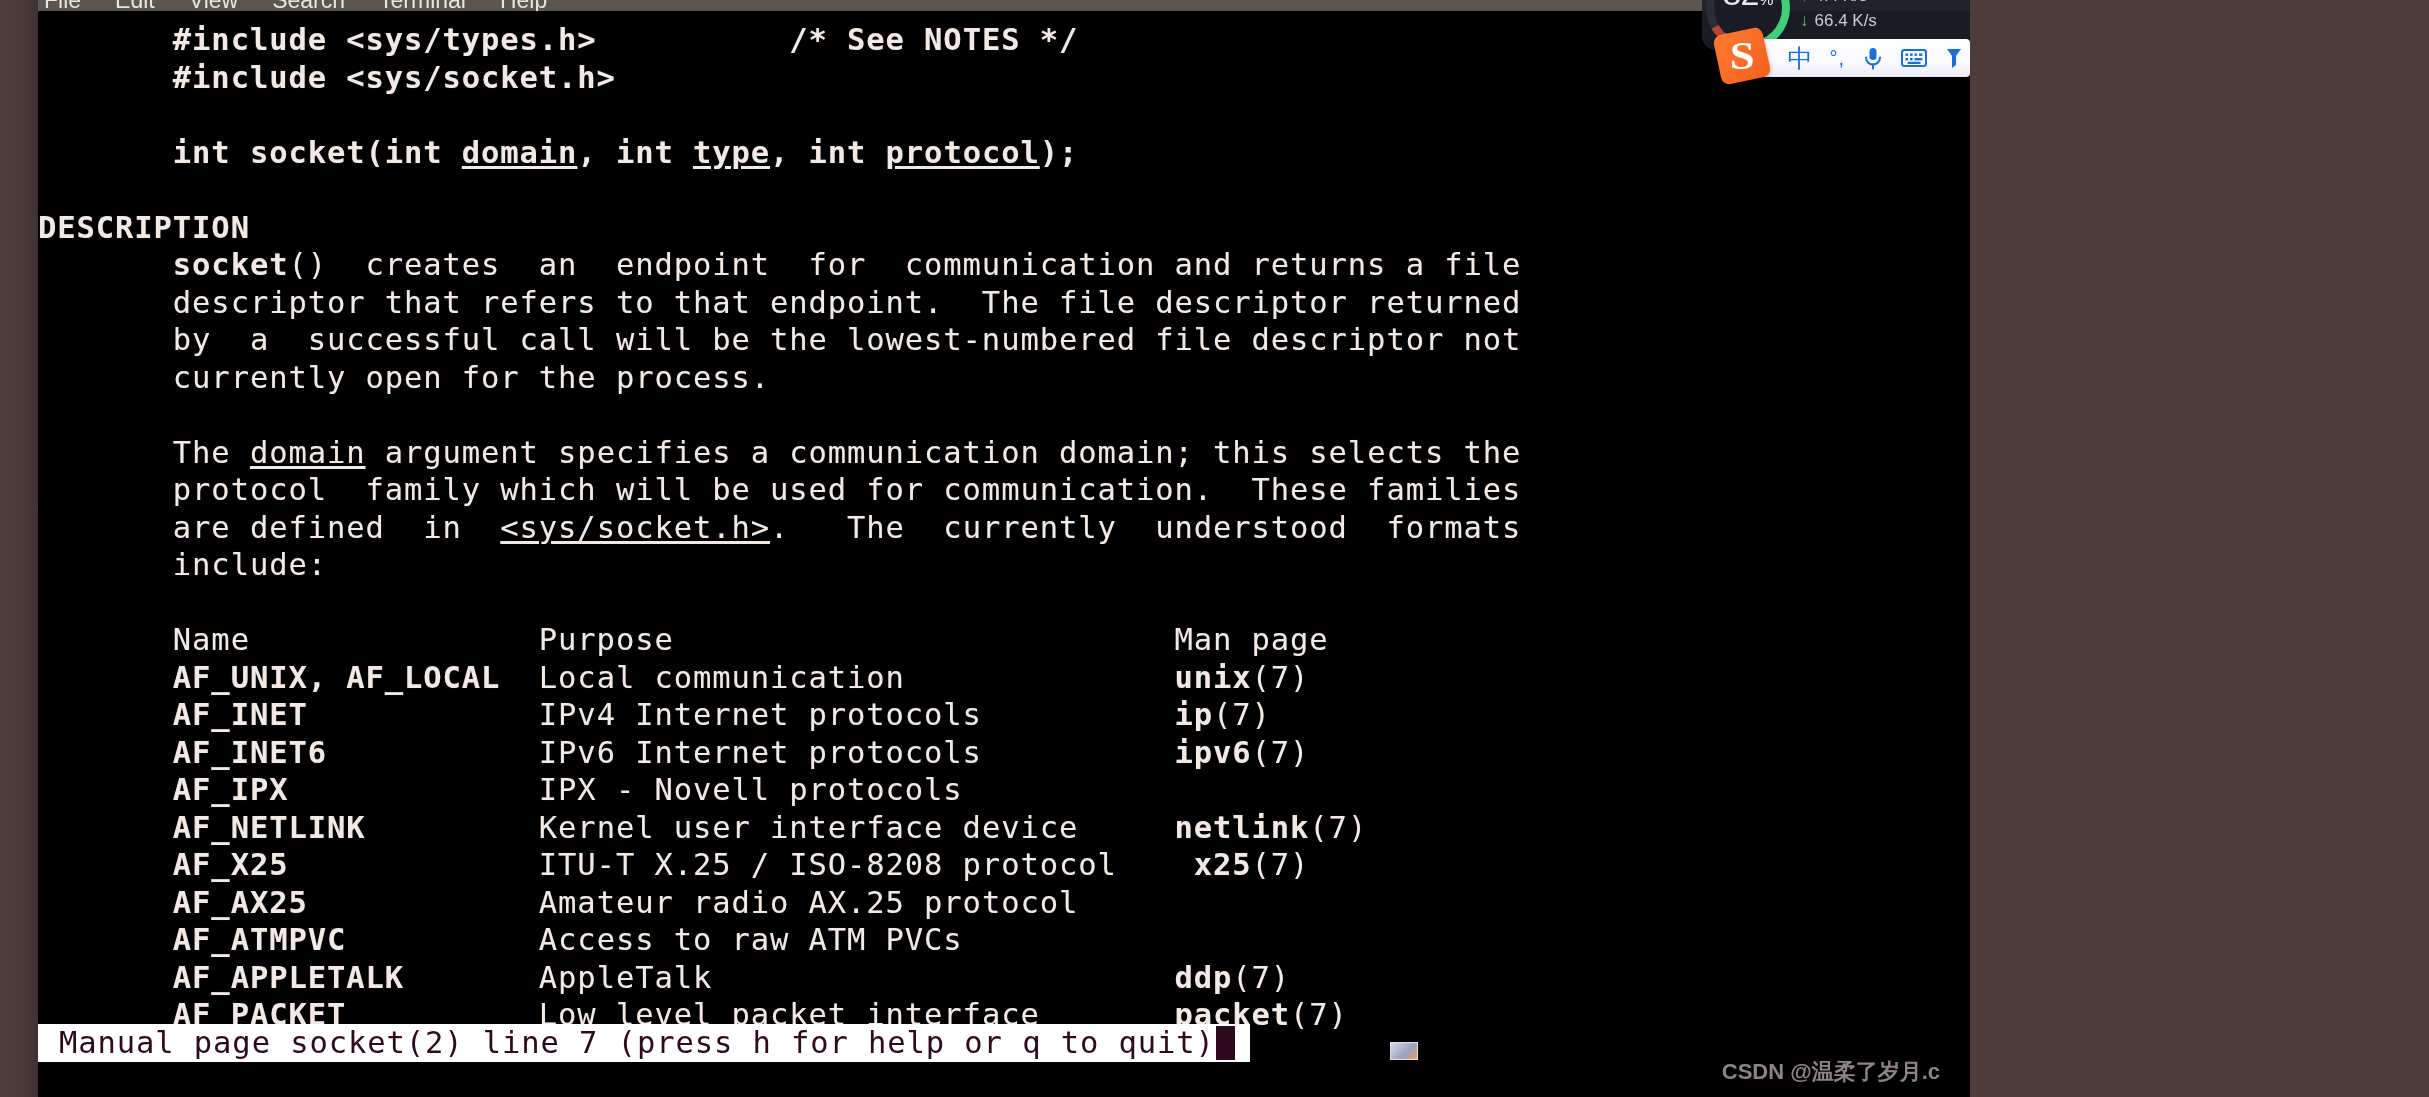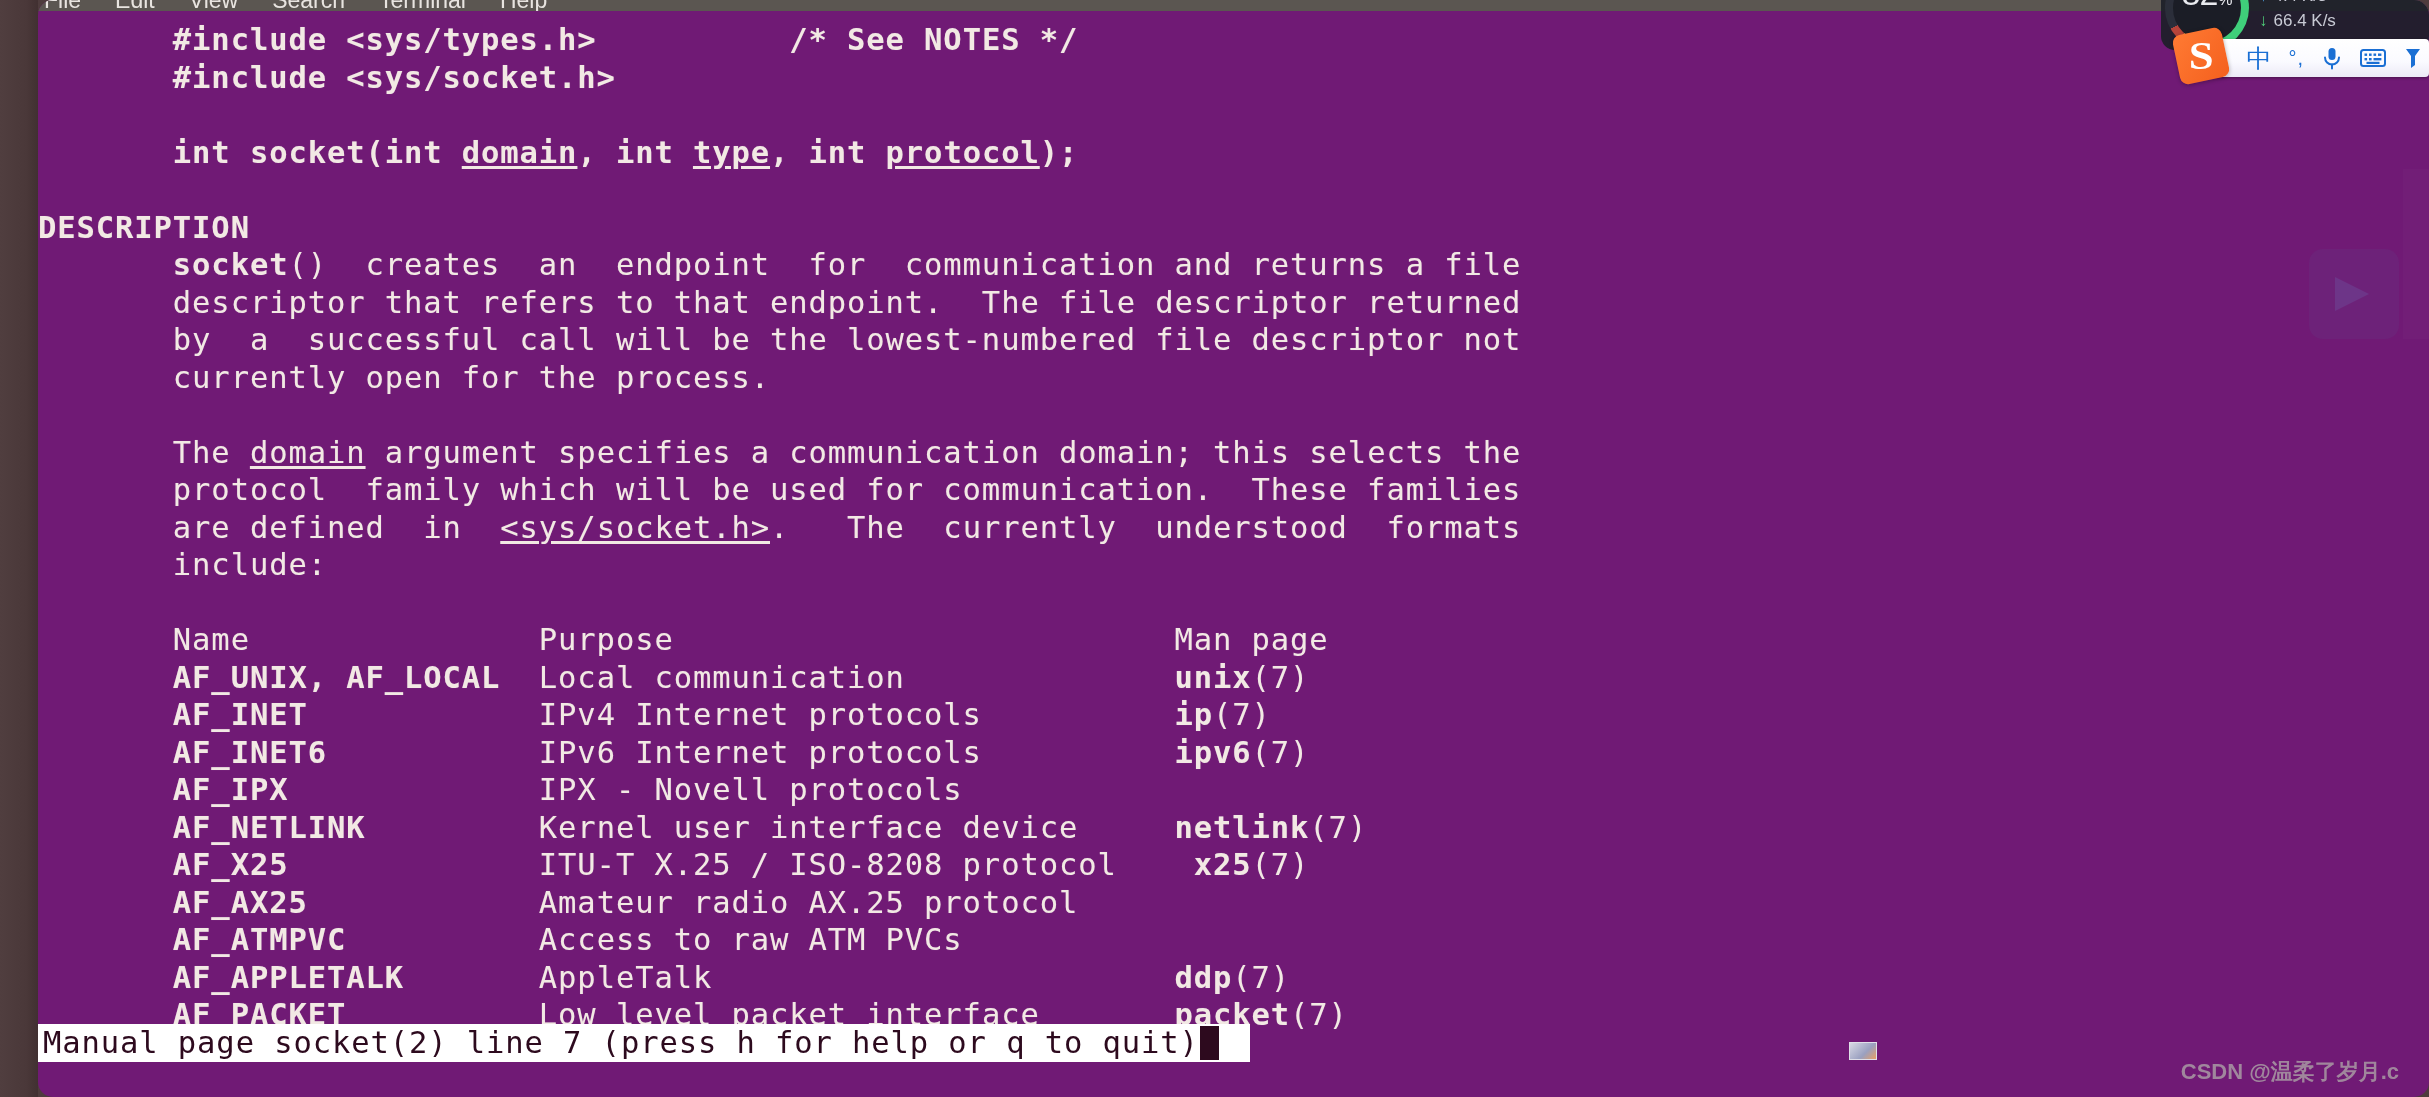--- a/index.html
+++ b/index.html
@@ -20,24 +20,23 @@
   .desktop-strip {
     position: absolute; left: 0; top: 0;
     width: 38px; height: 1097px;
     background: linear-gradient(to right, #503e3f 0%, #4a3839 70%, #413031 100%);
   }
 
   
   #terminal-window {
     position: absolute;
     left: 38px; top: 0;
-    width: 2391px; height: 1097px;
-    background: #701a75;
-    overflow: hidden;
-    border-radius: 15px;
+    width: 1932px; height: 1097px;
+    background: #000000;
+    overflow: hidden;
   }
 
   
   #menubar {
     position: absolute; left: 0; top: 0;
     width: 2391px; height: 11px;
     background: #5b5651;
     overflow: hidden;
   }
   #menubar .menu-items {
@@ -90,21 +89,21 @@
     font-family: "DejaVu Sans Mono", monospace;
     font-size: 30.5px;
     line-height: 38px;
     letter-spacing: 0.9px;
     white-space: pre;
     padding-left: 0px;
     display: flex;
     align-items: center;
     width: 1212px;
   }
-  #status-bar .status-text { padding-left: 5px; }
+  #status-bar .status-text { padding-left: 21px; }
   #status-bar .cursor-block {
     display: inline-block;
     width: 19px; height: 34px;
     background: #2d0a1e;
     margin-left: 1px;
   }
 
   
   .ghost-icon {
     position: absolute;

